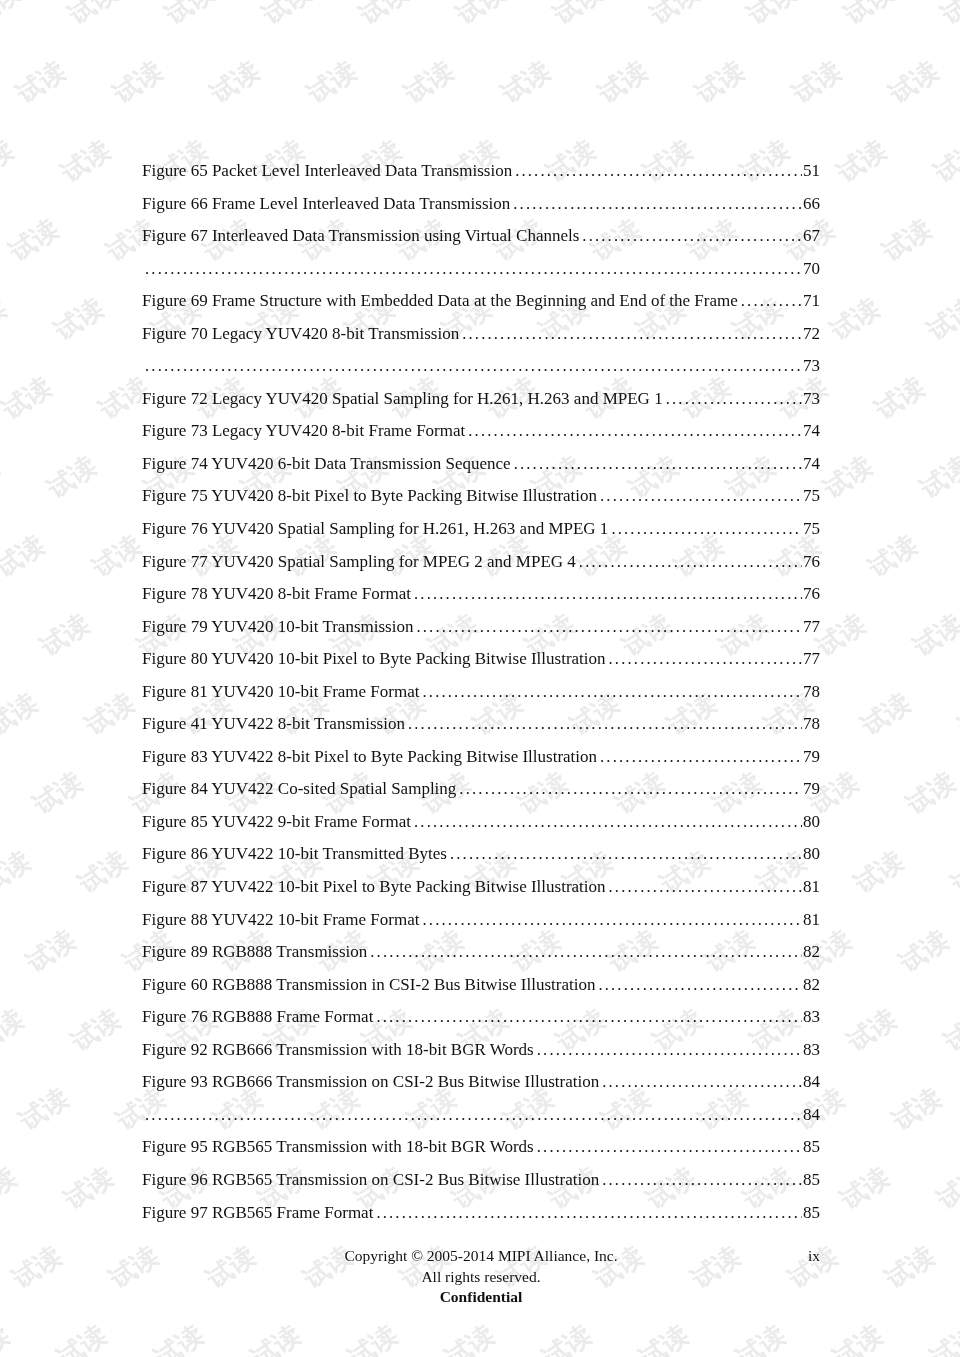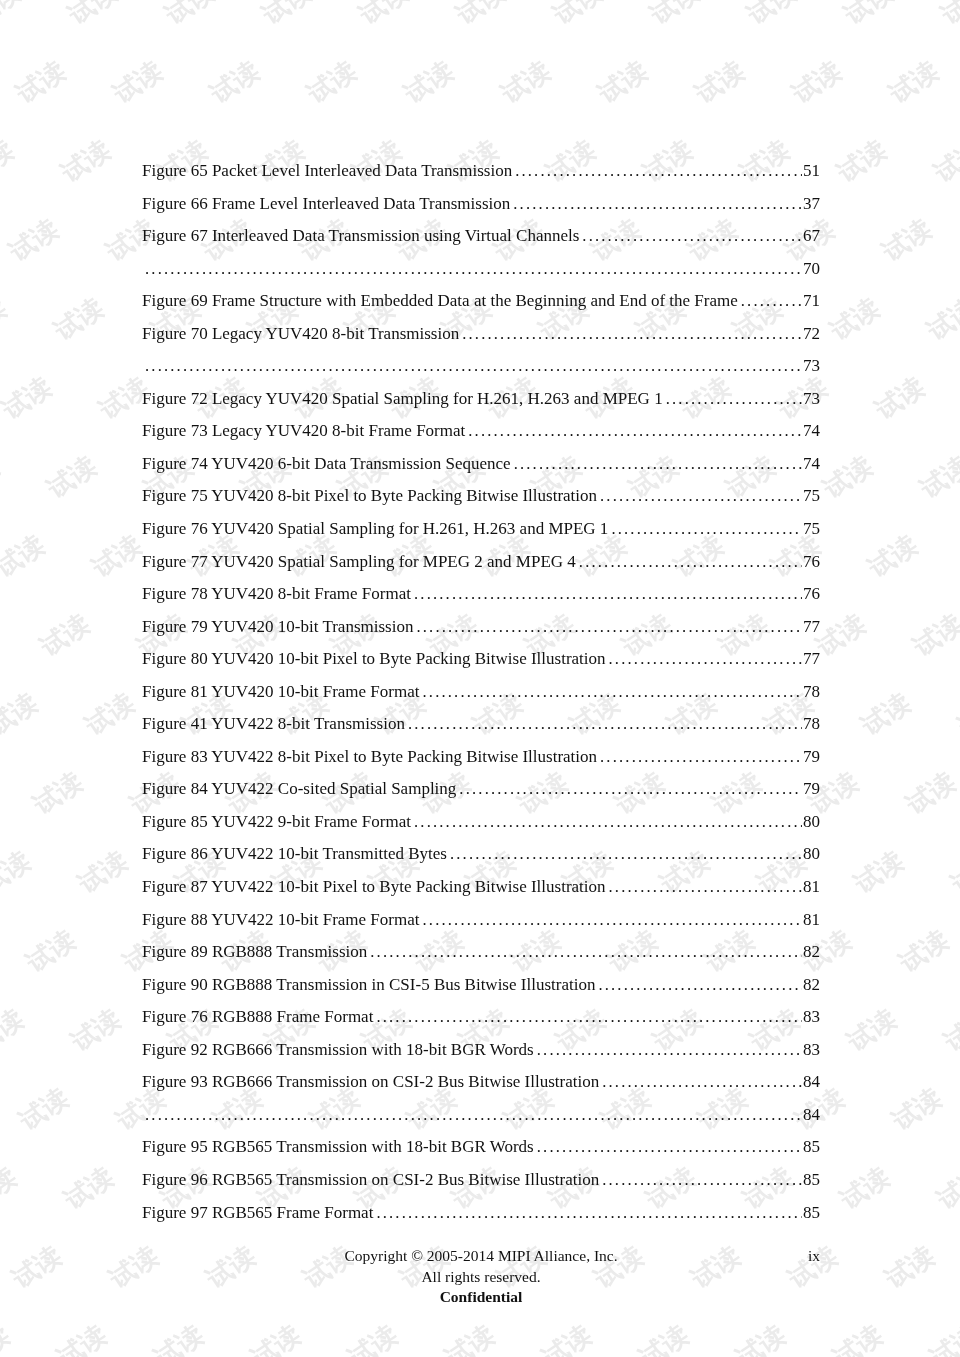--- a/index.html
+++ b/index.html
@@ -302,21 +302,21 @@
     <div class="toc">
   <div class="toc-row">
     <span class="toc-title">Figure 65 Packet Level Interleaved Data Transmission</span>
     <span class="toc-leader"></span>
     <span class="toc-page">51</span>
   </div>
 
   <div class="toc-row">
     <span class="toc-title">Figure 66 Frame Level Interleaved Data Transmission</span>
     <span class="toc-leader"></span>
-    <span class="toc-page">37</span>
+    <span class="toc-page">66</span>
   </div>
 
   <div class="toc-row">
     <span class="toc-title">Figure 67 Interleaved Data Transmission using Virtual Channels</span>
     <span class="toc-leader"></span>
     <span class="toc-page">67</span>
   </div>
 
   <div class="toc-row">
     <span class="toc-leader"></span>
@@ -442,21 +442,21 @@
     <span class="toc-page">81</span>
   </div>
 
   <div class="toc-row">
     <span class="toc-title">Figure 89 RGB888 Transmission</span>
     <span class="toc-leader"></span>
     <span class="toc-page">82</span>
   </div>
 
   <div class="toc-row">
-    <span class="toc-title">Figure 90 RGB888 Transmission in CSI-5 Bus Bitwise Illustration</span>
+    <span class="toc-title">Figure 60 RGB888 Transmission in CSI-2 Bus Bitwise Illustration</span>
     <span class="toc-leader"></span>
     <span class="toc-page">82</span>
   </div>
 
   <div class="toc-row">
     <span class="toc-title">Figure 76 RGB888 Frame Format</span>
     <span class="toc-leader"></span>
     <span class="toc-page">83</span>
   </div>
 

